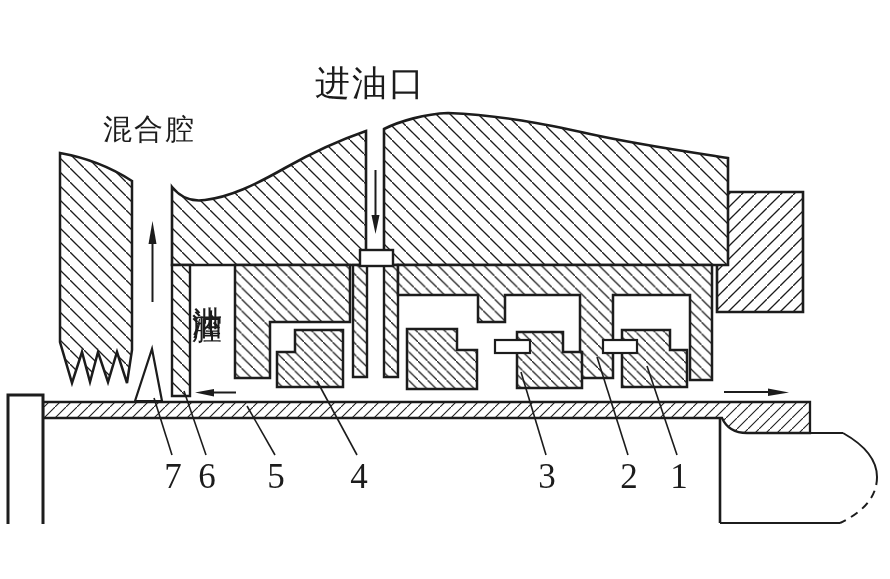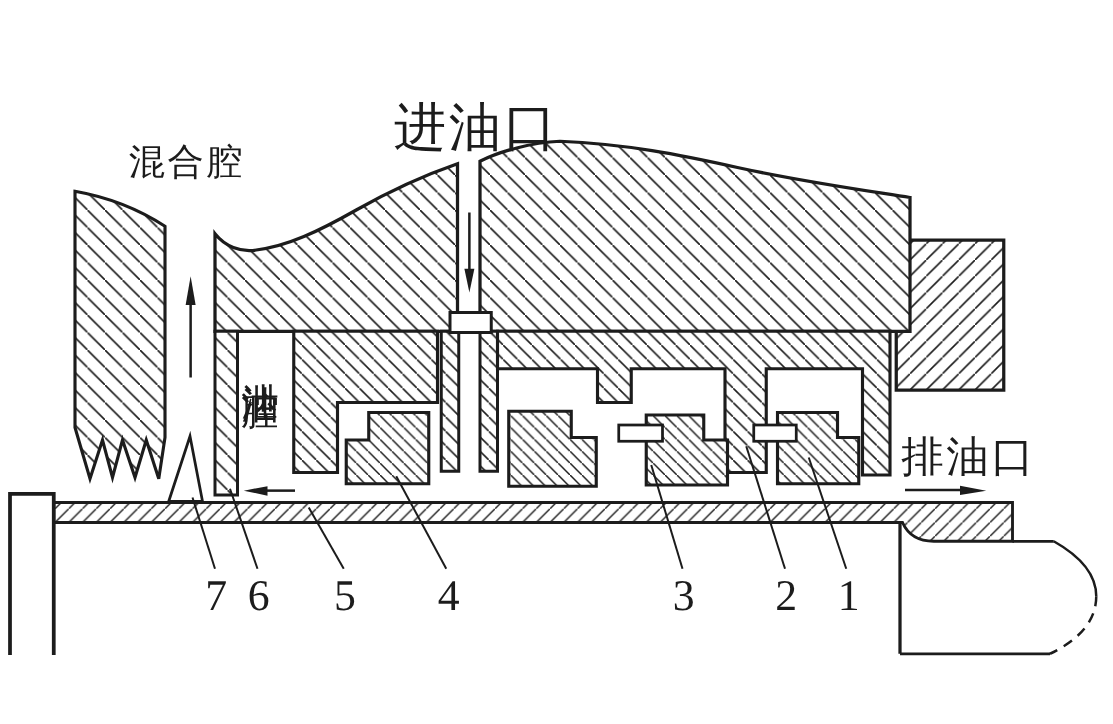--- a/index.html
+++ b/index.html
@@ -6,21 +6,21 @@
   #stage{
     position:relative;
     width:890px;height:579px;
     background:#ffffff;
     overflow:hidden;
     font-family:"Liberation Serif","DejaVu Serif",serif;
     color:#1c1c1c;
   }
   #linework{position:absolute;left:0;top:0;width:890px;height:579px;}
   .lbl{position:absolute;white-space:nowrap;color:#1c1c1c;}
-  .lbl-inlet{left:315px;top:74px;font-size:42px;letter-spacing:2px;text-align:right;}
+  .lbl-inlet{left:315px;top:60px;font-size:35px;letter-spacing:2px;text-align:right;}
   .lbl-mixing{left:103px;top:110px;font-size:29px;letter-spacing:2px;}
   .lbl-drain{
     left:192px;top:282px;font-size:30px;
     writing-mode:vertical-rl;text-orientation:upright;
     letter-spacing:3px;line-height:1;
   }
   .lbl-outlet{left:721px;top:343px;font-size:34px;letter-spacing:2px;}
   .pn{position:absolute;top:457px;width:36px;text-align:center;font-size:35px;}
   .pn-7{left:155px;} .pn-6{left:189px;} .pn-5{left:258px;} .pn-4{left:341px;}
   .pn-3{left:529px;} .pn-2{left:611px;} .pn-1{left:661px;}
@@ -119,21 +119,20 @@
     </g>
     <g>
       <line x1="724" y1="392" x2="770" y2="392" stroke="#1c1c1c" stroke-width="2"></line>
       <polygon points="768,388.5 768,396 789,392.5" fill="#1c1c1c"></polygon>
     </g>
   </svg>
 
   <div class="lbl lbl-inlet">进油口</div>
   <div class="lbl lbl-mixing">混合腔</div>
   <div class="lbl lbl-drain">泄油腔</div>
-  <div class="lbl lbl-outlet">排油口</div>
 
   <div class="pn pn-7">7</div>
   <div class="pn pn-6">6</div>
   <div class="pn pn-5">5</div>
   <div class="pn pn-4">4</div>
   <div class="pn pn-3">3</div>
   <div class="pn pn-2">2</div>
   <div class="pn pn-1">1</div>
 
 </div>

